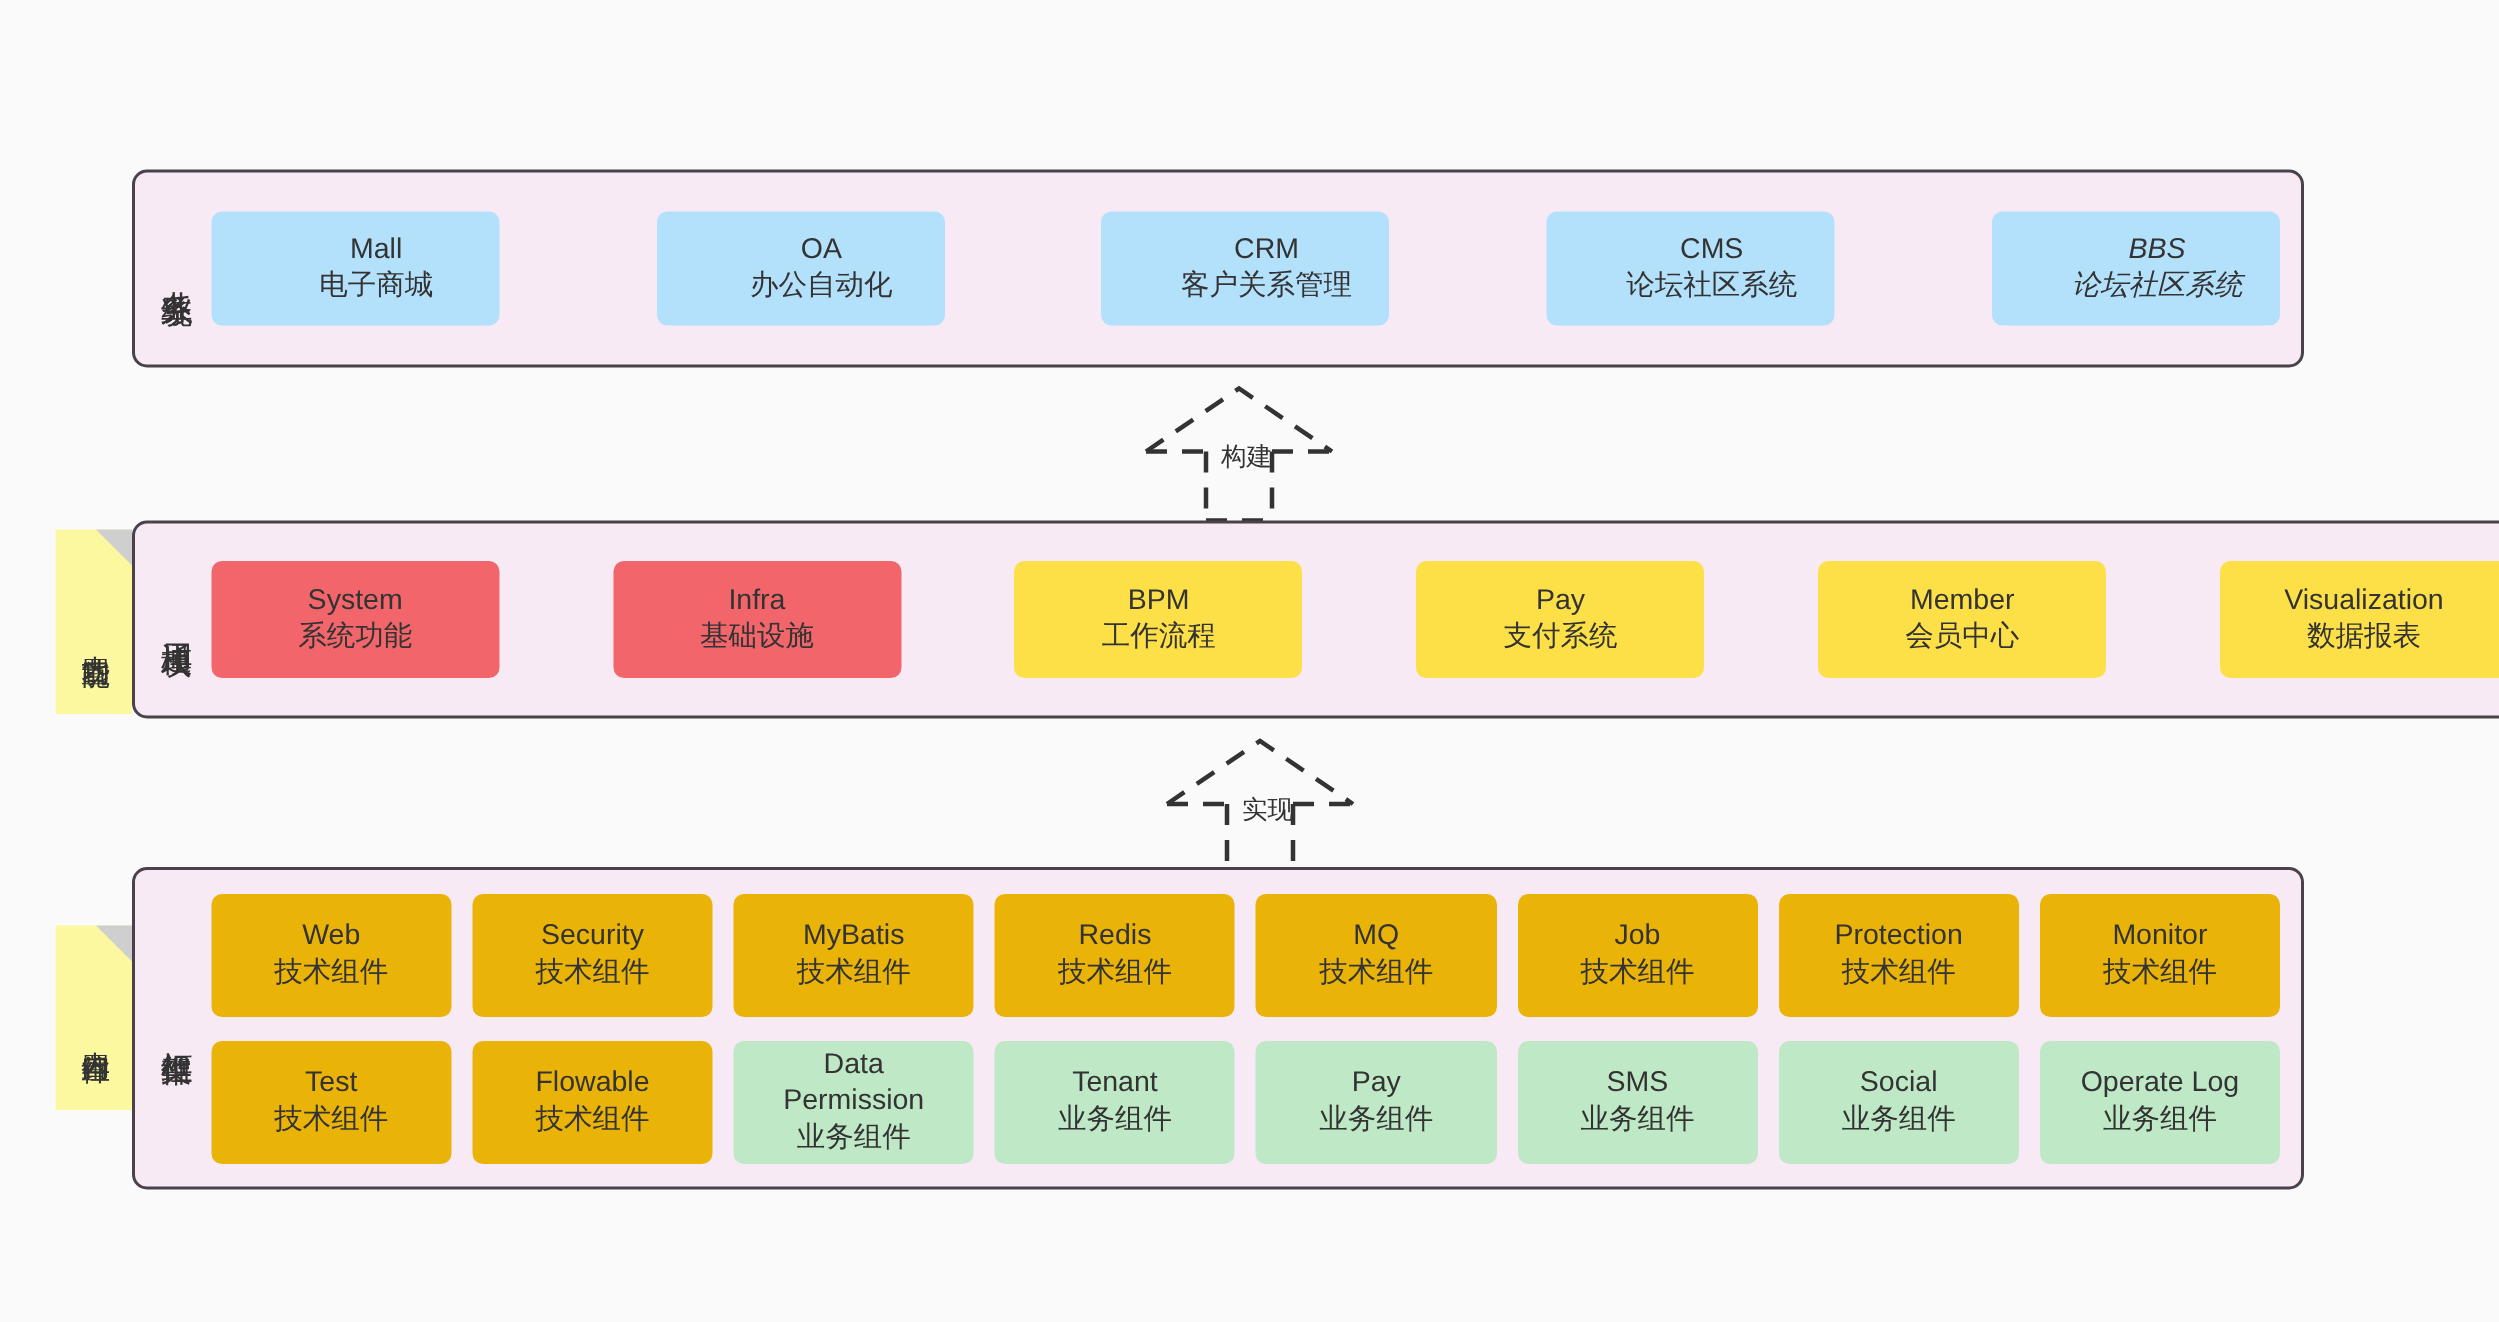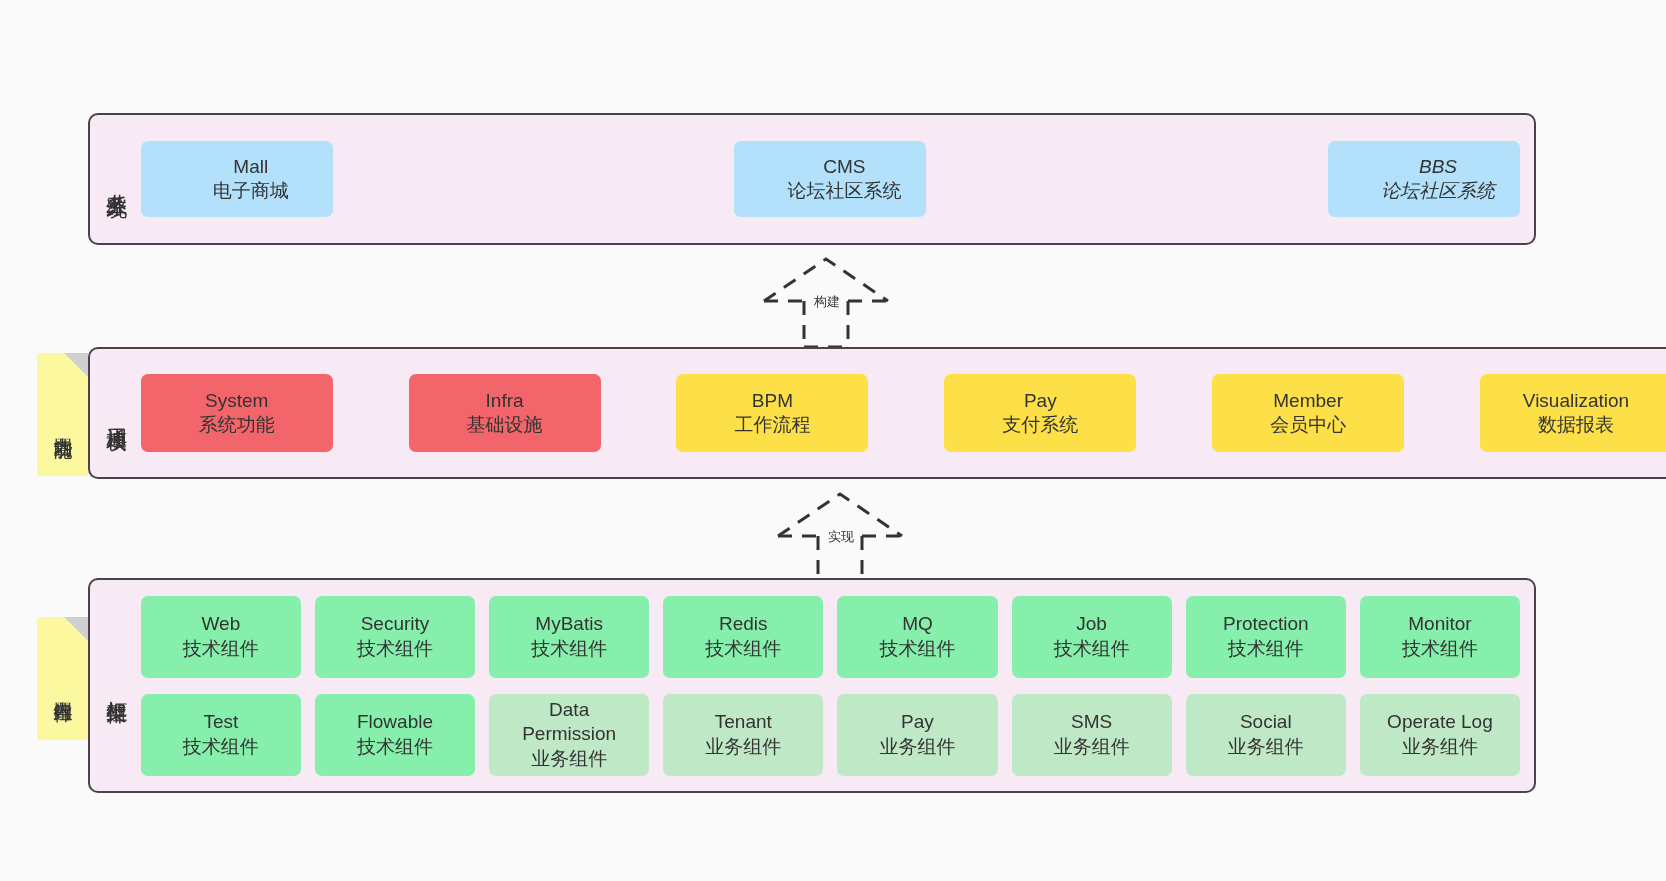--- a/index.html
+++ b/index.html
@@ -70,21 +70,21 @@
     line-height:1.28;
     color:#333;
     padding:6px 4px;
     flex:1 1 0;
   }
   .node .l1{white-space:pre-line;}
   .node .l2{white-space:nowrap;}
   .blue{background:#b3e0fb;}
   .red{background:#f2666b;}
   .pink{background:#fde047;}
-  .green{background:#86efac;}
+  .green{background:#eab308;}
   .lgreen{background:#bfe8c6;}
 
   .row1 .node{height:76px;padding-left:32px;}
   .row2 .node{height:78px;}
   .row3 .node{height:82px;}
 
   
   .sticky{
     position:absolute;
     background:#fbf8a0;
@@ -108,38 +108,46 @@
     width:0;height:0;
     border-top:24px solid #cfcfcf;
     border-left:24px solid transparent;
   }
 
   
   .conn{position:absolute;}
   .conn svg{display:block;overflow:visible;}
   .conn-label{
     position:absolute;
-    font-size:13px;
+    font-size:17px;
     color:#333;
     background:transparent;
     white-space:nowrap;
   }
 </style>
 </head>
 <body>
 
 <div class="canvas">
 
   <div class="layer" id="layer-business" style="left:88px;top:113px;width:1448px;height:132px;">
     <div class="layer-label">业务系统</div>
     <div class="boxes row1">
 
       <div class="node blue" style="max-width:192px;">
         <span class="l1">Mall</span>
         <span class="l2">电子商城</span>
+      </div>
+      <div class="node blue" style="max-width:192px;margin-left:46px;">
+        <span class="l1">OA</span>
+        <span class="l2">办公自动化</span>
+      </div>
+      <div class="node blue" style="max-width:192px;margin-left:46px;">
+        <span class="l1">CRM</span>
+        <span class="l2">客户关系管理</span>
       </div>
       <div class="node blue" style="max-width:192px;margin-left:46px;text-align:right;">
         <span class="l1">CMS</span>
         <span class="l2">论坛社区系统</span>
       </div>
       <div class="node blue" style="max-width:192px;margin-left:46px;font-style:italic;">
         <span class="l1">BBS</span>
         <span class="l2">论坛社区系统</span>
       </div>
 

